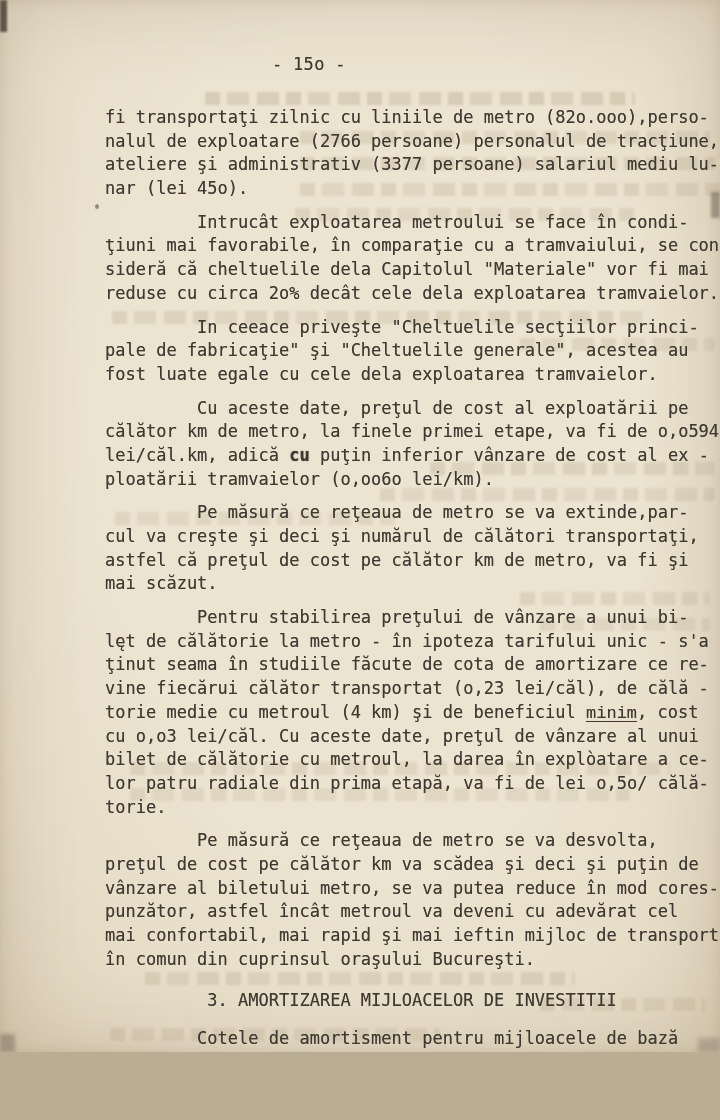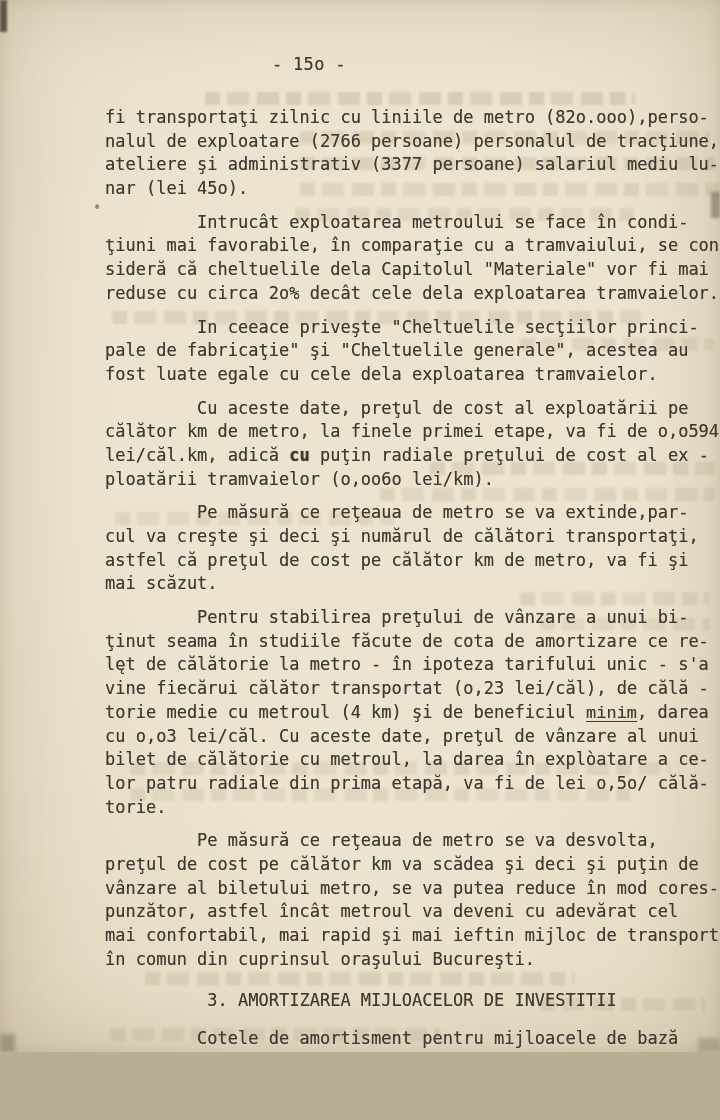--- a/index.html
+++ b/index.html
@@ -108,35 +108,35 @@
         <div class="line"><span>reduse cu circa 2o% decât cele dela exploatarea tramvaielor.</span></div>
       </div>
       <div class="para">
         <div class="line"><span>         In ceeace priveşte "Cheltuelile secţiilor princi-</span></div>
         <div class="line"><span>pale de fabricaţie" şi "Cheltuelile generale", acestea au</span></div>
         <div class="line"><span>fost luate egale cu cele dela exploatarea tramvaielor.</span></div>
       </div>
       <div class="para">
         <div class="line"><span>         Cu aceste date, preţul de cost al exploatării pe</span></div>
         <div class="line"><span>călător km de metro, la finele primei etape, va fi de o,o594</span></div>
-        <div class="line"><span>lei/căl.km, adică </span><span class="seg-bold">cu</span><span> puţin radiale preţului de cost al ex -</span></div>
+        <div class="line"><span>lei/căl.km, adică </span><span class="seg-bold">cu</span><span> puţin inferior vânzare de cost al ex -</span></div>
         <div class="line"><span>ploatării tramvaielor (o,oo6o lei/km).</span></div>
       </div>
       <div class="para">
         <div class="line"><span>         Pe măsură ce reţeaua de metro se va extinde,par-</span></div>
         <div class="line"><span>cul va creşte şi deci şi numărul de călători transportaţi,</span></div>
         <div class="line"><span>astfel că preţul de cost pe călător km de metro, va fi şi</span></div>
         <div class="line"><span>mai scăzut.</span></div>
       </div>
       <div class="para">
         <div class="line"><span>         Pentru stabilirea preţului de vânzare a unui bi-</span></div>
+        <div class="line"><span>lęt de călătorie la metro - în ipoteza tarifului unic - s'a</span></div>
         <div class="line"><span>ţinut seama în studiile făcute de cota de amortizare ce re-</span></div>
-        <div class="line"><span>lęt de călătorie la metro - în ipoteza tarifului unic - s'a</span></div>
         <div class="line"><span>vine fiecărui călător transportat (o,23 lei/căl), de călă -</span></div>
-        <div class="line"><span>torie medie cu metroul (4 km) şi de beneficiul </span><span class="seg-underline">minim</span><span>, darea</span></div>
+        <div class="line"><span>torie medie cu metroul (4 km) şi de beneficiul </span><span class="seg-underline">minim</span><span>, cost</span></div>
         <div class="line"><span>cu o,o3 lei/căl. Cu aceste date, preţul de vânzare al unui</span></div>
         <div class="line"><span>bilet de călătorie cu metroul, la darea în explòatare a ce-</span></div>
         <div class="line"><span>lor patru radiale din prima etapă, va fi de lei o,5o/ călă-</span></div>
         <div class="line"><span>torie.</span></div>
       </div>
       <div class="para">
         <div class="line"><span>         Pe măsură ce reţeaua de metro se va desvolta,</span></div>
         <div class="line"><span>preţul de cost pe călător km va scădea şi deci şi puţin de</span></div>
         <div class="line"><span>vânzare al biletului metro, se va putea reduce în mod cores-</span></div>
         <div class="line"><span>punzător, astfel încât metroul va deveni cu adevărat cel</span></div>

